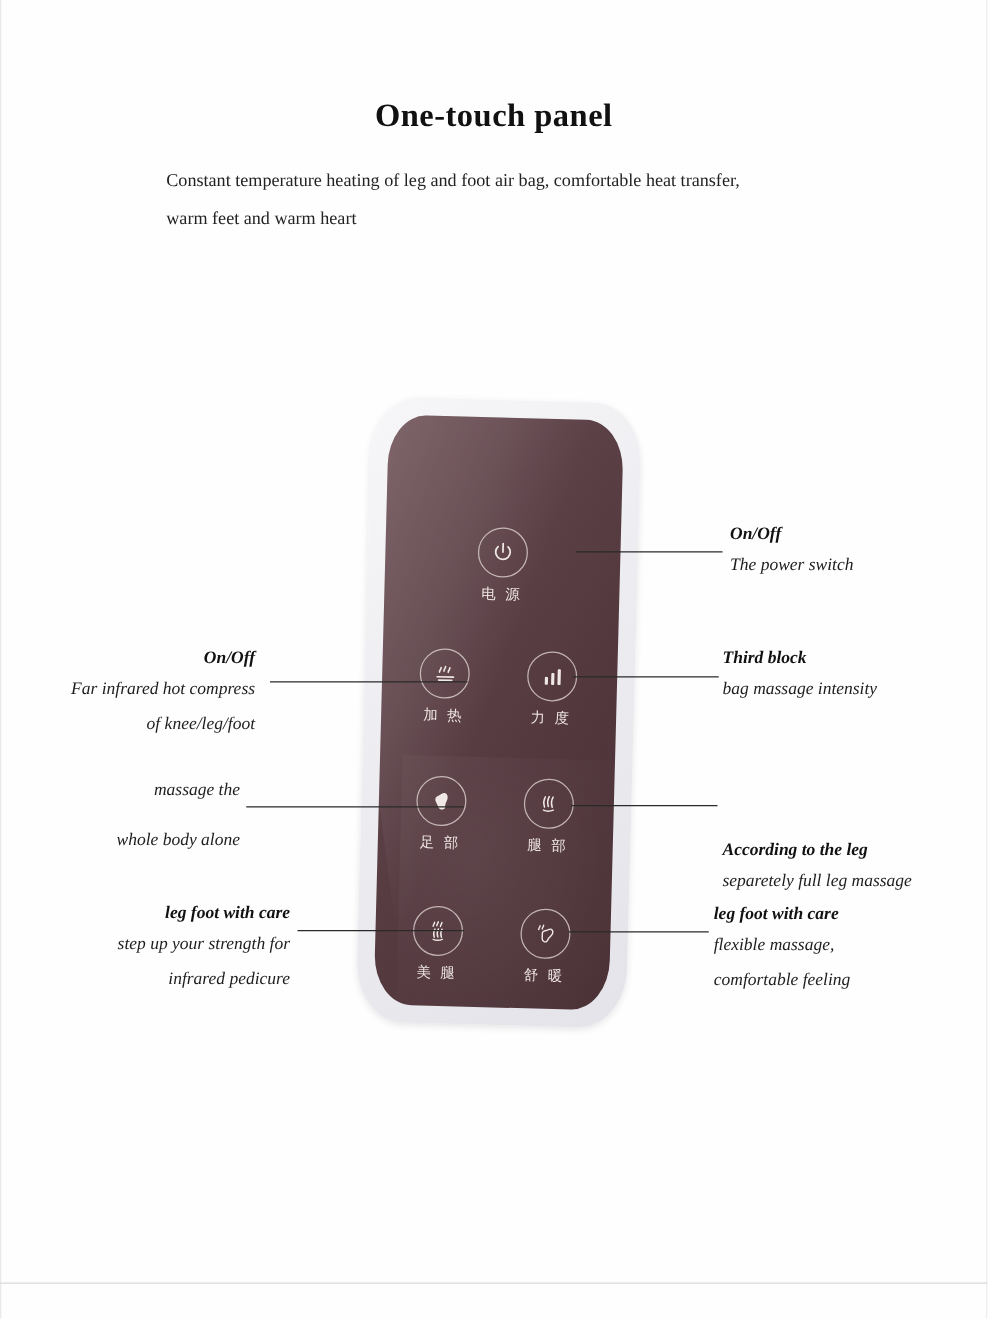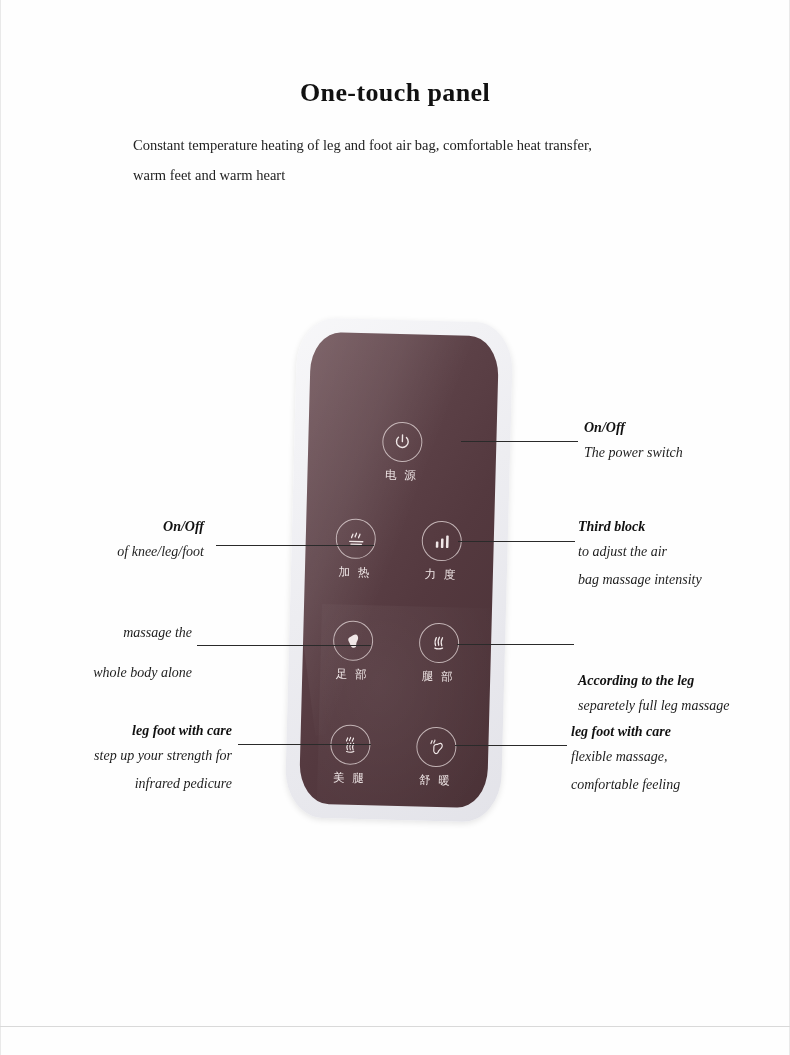--- a/index.html
+++ b/index.html
@@ -264,37 +264,37 @@
   <div class="leader" style="left:238px; top:744px; width:133px;"></div>
   <div class="leader" style="left:455px; top:745px; width:112px;"></div>
 
   <div class="callout right" style="left:584px; top:417px; width:200px;">
     <div class="hd">On/Off</div>
     <div class="bd">The power switch</div>
   </div>
 
   <div class="callout right" style="left:578px; top:516px; width:210px;">
     <div class="hd">Third block</div>
-    <div class="bd">to adjust the air</div>
     <div class="bd">bag massage intensity</div>
   </div>
 
   <div class="callout right" style="left:578px; top:622px; width:212px;margin-top:48px;">
     <div class="hd">According to the leg</div>
     <div class="bd">separetely   full leg massage</div>
   </div>
 
   <div class="callout right" style="left:571px; top:721px; width:215px;">
     <div class="hd">leg foot with care</div>
     <div class="bd">flexible massage,</div>
     <div class="bd">comfortable feeling</div>
   </div>
 
   <div class="callout left alignr" style="left:10px; top:516px; width:194px;">
     <div class="hd">On/Off</div>
+    <div class="bd">Far infrared hot compress</div>
     <div class="bd">of knee/leg/foot</div>
   </div>
 
   <div class="callout left alignr" style="left:10px; top:619px; width:182px;">
     <div class="bd">massage the</div>
     <div class="bd" style="line-height:52px;">whole body alone</div>
   </div>
 
   <div class="callout left alignr" style="left:10px; top:720px; width:222px;">
     <div class="hd">leg foot with care</div>

